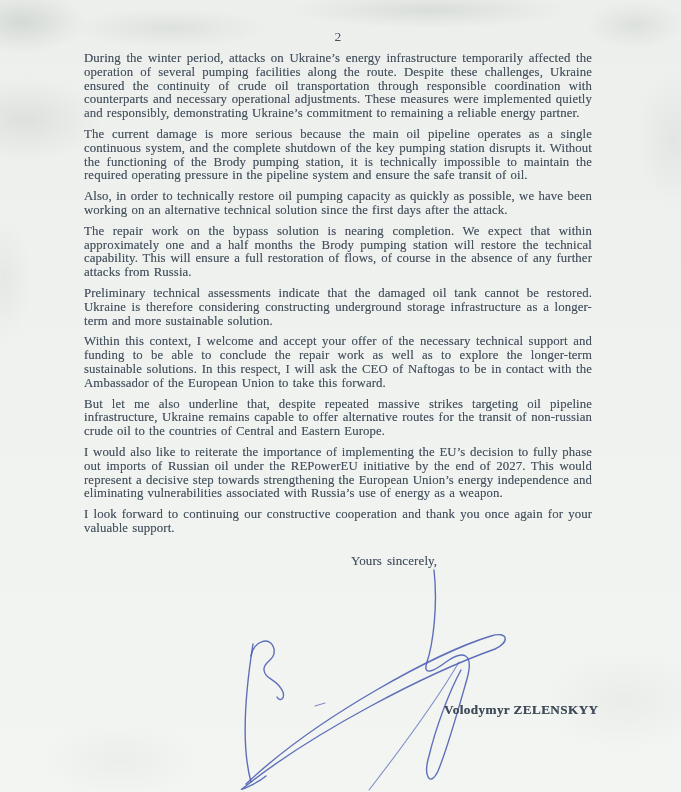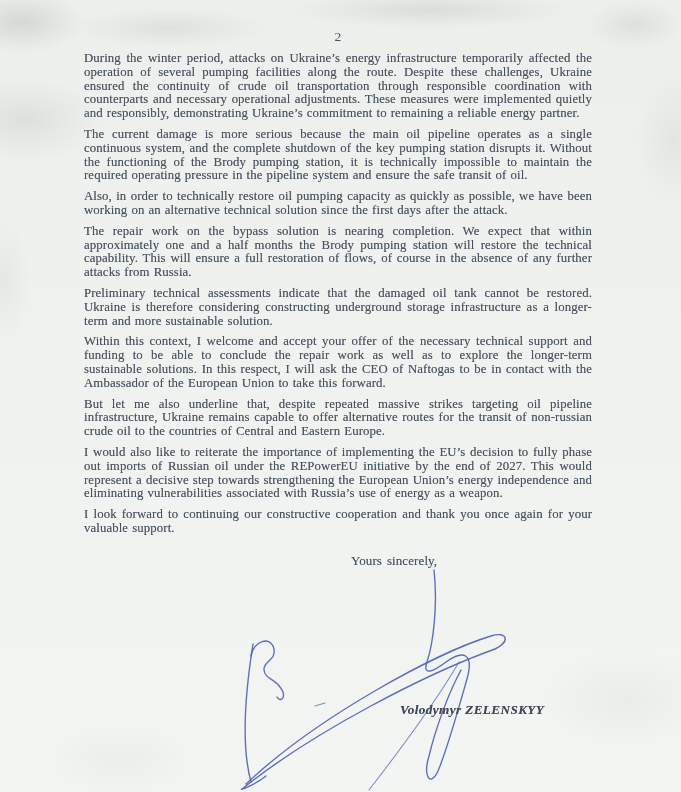--- a/index.html
+++ b/index.html
@@ -72,28 +72,27 @@
     fill: none;
     stroke: var(--signature-ink);
     stroke-width: 1.4;
     stroke-linecap: round;
     stroke-linejoin: round;
     opacity: .9;
   }
   .signature-svg path.thin { stroke-width: 1.05; opacity: .7; }
   .signer-name {
     position: absolute;
-    left: 400px; top: 702px;
+    left: 444px; top: 702px;
     font-size: 13.2px;
     font-weight: bold;
     letter-spacing: .4px;
     color: #3e4a57;
     text-shadow: 0 0 .4px rgba(62,74,87,.6);
     white-space: nowrap;
-    font-style: italic;
   }
 </style>
 </head>
 <body>
 
 <div class="page">
   <div class="scan-texture"></div>
 
   <div class="page-number">2</div>
 

